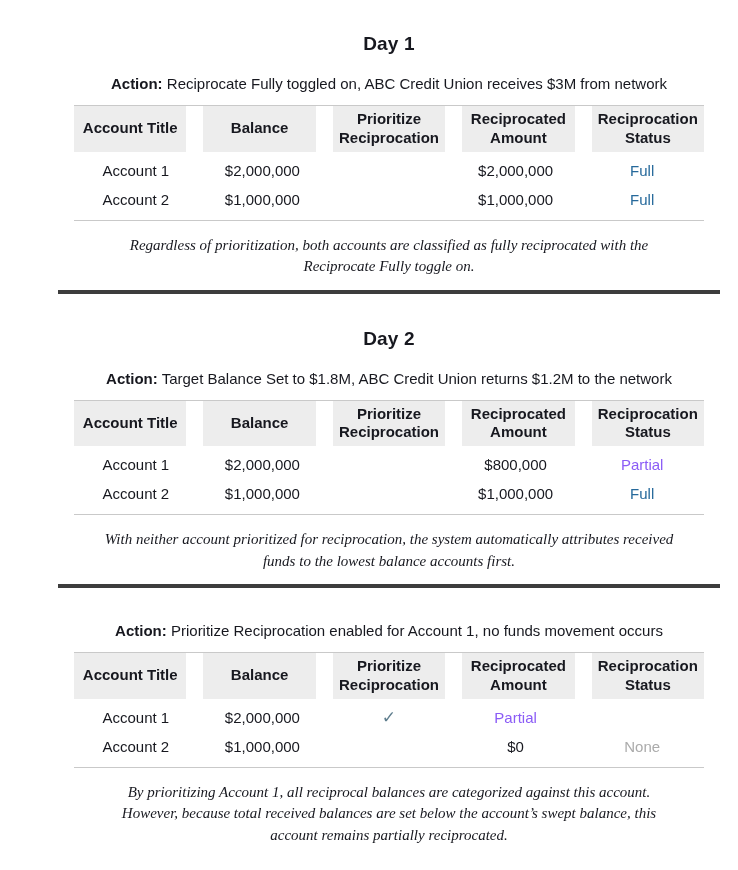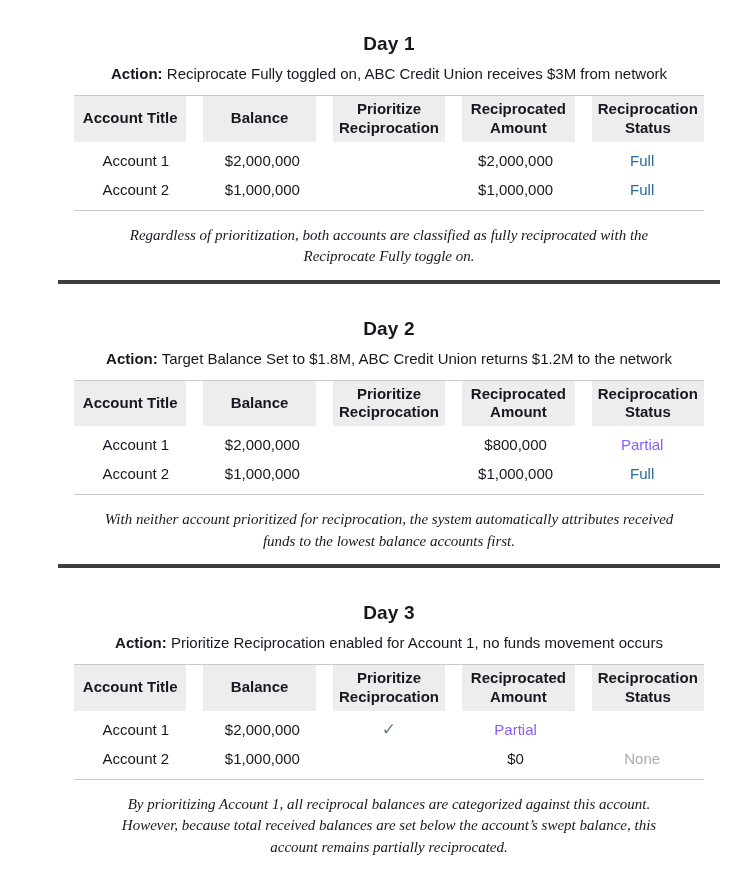--- a/index.html
+++ b/index.html
@@ -8,21 +8,21 @@
     background:#ffffff; padding-top:33px;
     font-family:"Liberation Sans", sans-serif;
     color:#17181f; overflow:hidden;padding-left:40px;
   }
   .day-section { }
   .day-title {
     text-align:center; font-size:19px; font-weight:700;
     line-height:22px; letter-spacing:.2px;
   }
   .action-line {
-    text-align:center; font-size:15px; line-height:17px; margin-top:10px;
+    text-align:center; font-size:15px; line-height:17px; margin-top:20px;
   }
   .action-label { font-weight:700; }
   .recip-table {
     margin:13px 34px 0 34px;
     border-top:1px solid #c9c9c9;
     border-bottom:1px solid #c9c9c9;
   }
   .t-header {
     display:grid; grid-template-columns:repeat(5,1fr); column-gap:17px;
   }
@@ -133,21 +133,20 @@
           <div class="td status-Full">Full</div>
         </div>
       </div>
     </div>
     <div class="note">With neither account prioritized for reciprocation, the system automatically attributes received funds to the lowest balance accounts first.</div>
   </section>
 
   <hr class="section-divider">
 
   <section class="day-section">
-    <div class="day-title">Day 3</div>
     <div class="action-line">
       <span class="action-label">Action:</span>
       <span>Prioritize Reciprocation enabled for Account 1, no funds movement occurs</span>
     </div>
     <div class="recip-table">
       <div class="t-header">
         <div class="th">Account Title</div>
         <div class="th">Balance</div>
         <div class="th">Prioritize Reciprocation</div>
         <div class="th">Reciprocated Amount</div>

